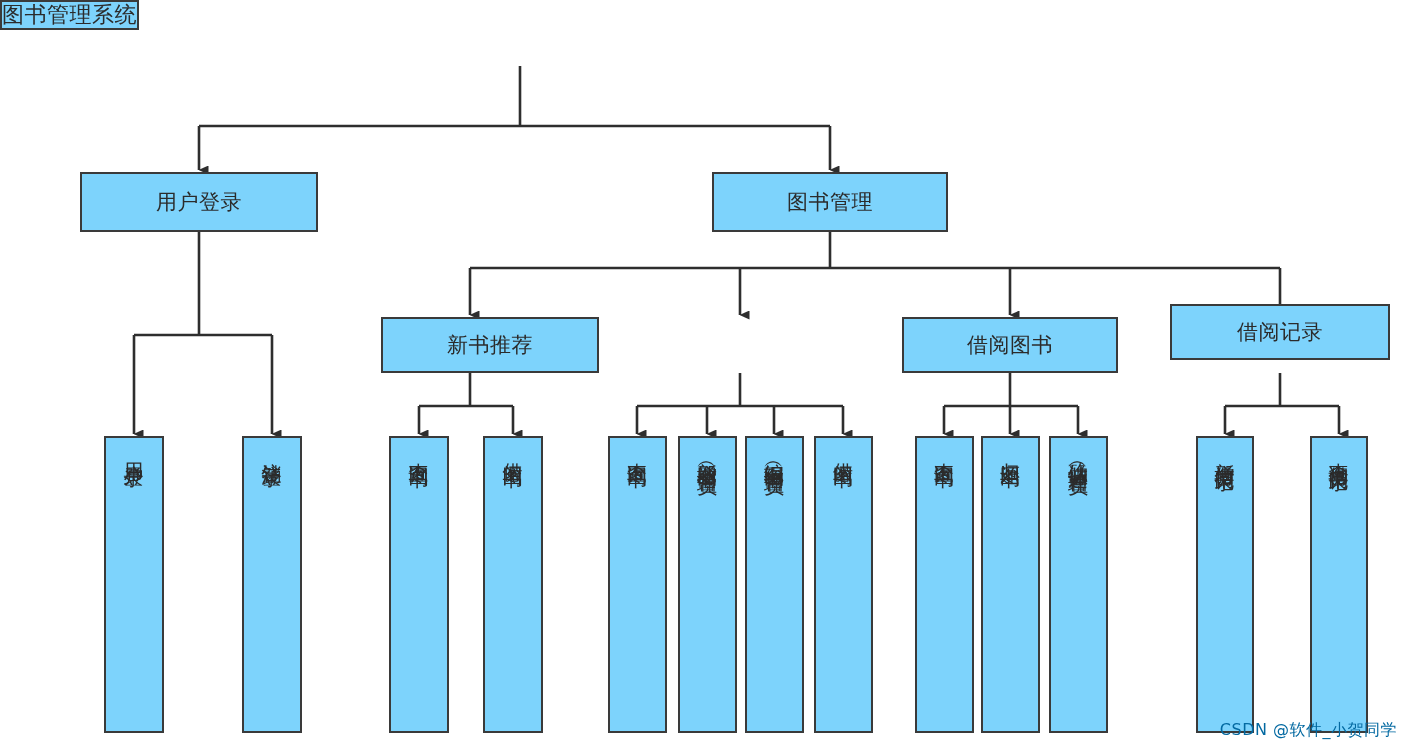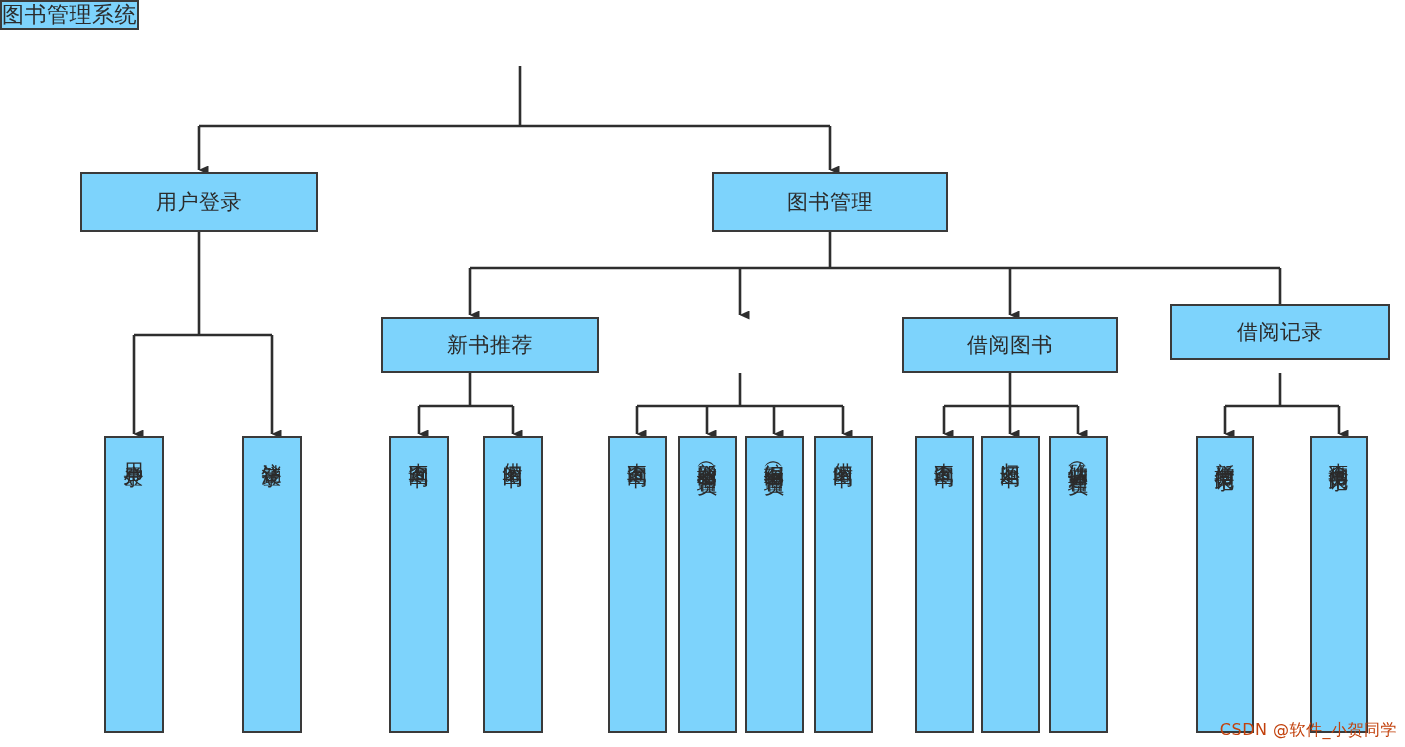--- a/index.html
+++ b/index.html
@@ -61,21 +61,21 @@
     font-size: 20px;
     letter-spacing: 2px;
     line-height: 1;
     white-space: nowrap;
   }
   .watermark {
     position: absolute;
     right: 8px;
     bottom: 6px;
     font-size: 16px;
-    color: #c2410c;
+    color: #0369a1;
     letter-spacing: 0.5px;
     z-index: 5;
     user-select: none;
     white-space: nowrap;
   }
 </style>
 </head>
 <body>
 
 <div id="canvas">

